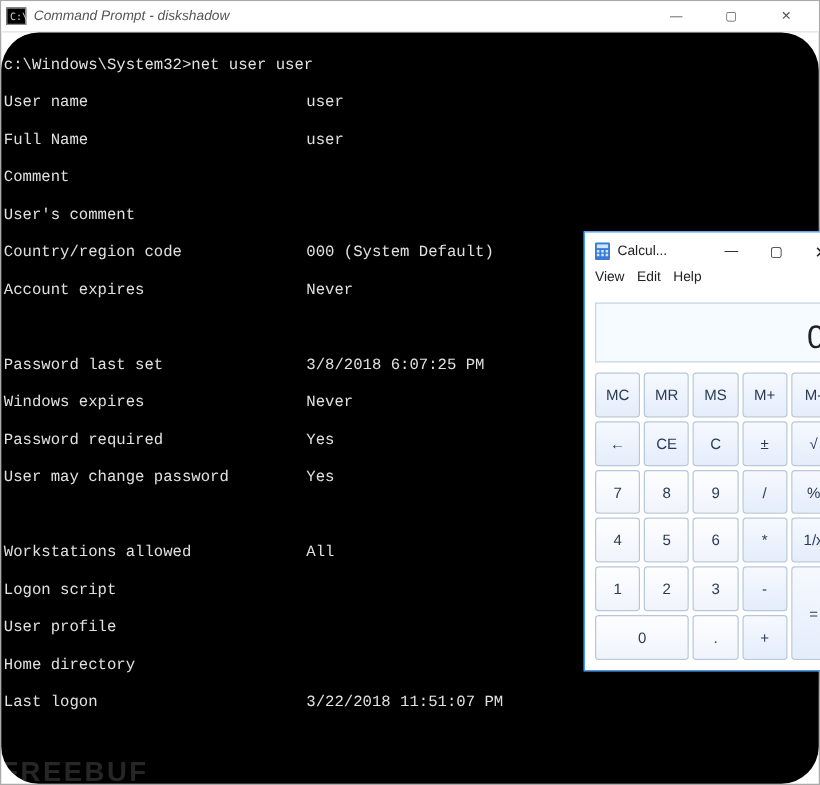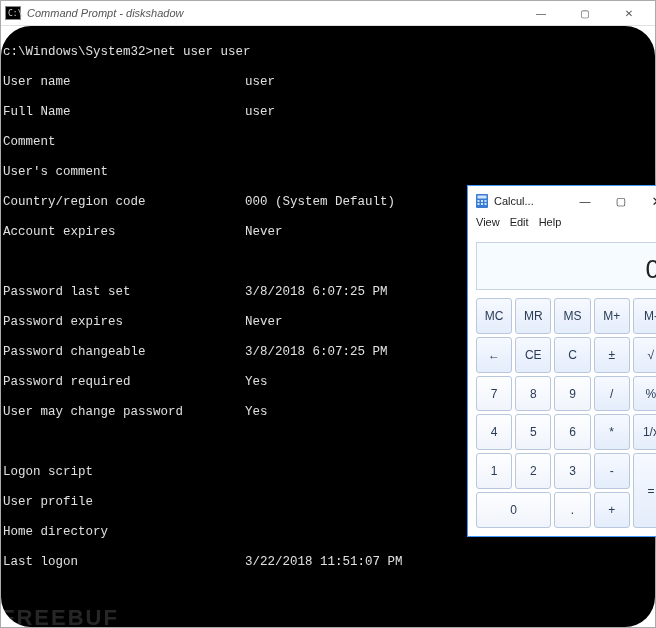--- a/index.html
+++ b/index.html
@@ -186,25 +186,25 @@
   <div class="cmd-body">
 <span class="row"><span>c:\Windows\System32&gt;</span><span>net user user</span></span>
 <span class="row"><span class="k">User name</span><span>user</span></span>
 <span class="row"><span class="k">Full Name</span><span>user</span></span>
 <span class="row"><span class="k">Comment</span><span></span></span>
 <span class="row"><span class="k">User's comment</span><span></span></span>
 <span class="row"><span class="k">Country/region code</span><span>000 (System Default)</span></span>
 <span class="row"><span class="k">Account expires</span><span>Never</span></span>
 <span class="row"> </span>
 <span class="row"><span class="k">Password last set</span><span>3/8/2018 6:07:25 PM</span></span>
-<span class="row"><span class="k">Password expires</span><span>Never</span></span>
-<span class="row"><span class="k">Password changeable</span><span>3/8/2018 6:07:25 PM</span></span>
+<span class="row"><span class="k">Windows expires</span><span>Never</span></span>
 <span class="row"><span class="k">Password required</span><span>Yes</span></span>
 <span class="row"><span class="k">User may change password</span><span>Yes</span></span>
 <span class="row"> </span>
+<span class="row"><span class="k">Workstations allowed</span><span>All</span></span>
 <span class="row"><span class="k">Logon script</span><span></span></span>
 <span class="row"><span class="k">User profile</span><span></span></span>
 <span class="row"><span class="k">Home directory</span><span></span></span>
 <span class="row"><span class="k">Last logon</span><span>3/22/2018 11:51:07 PM</span></span>
 
 
 
 
 
 

